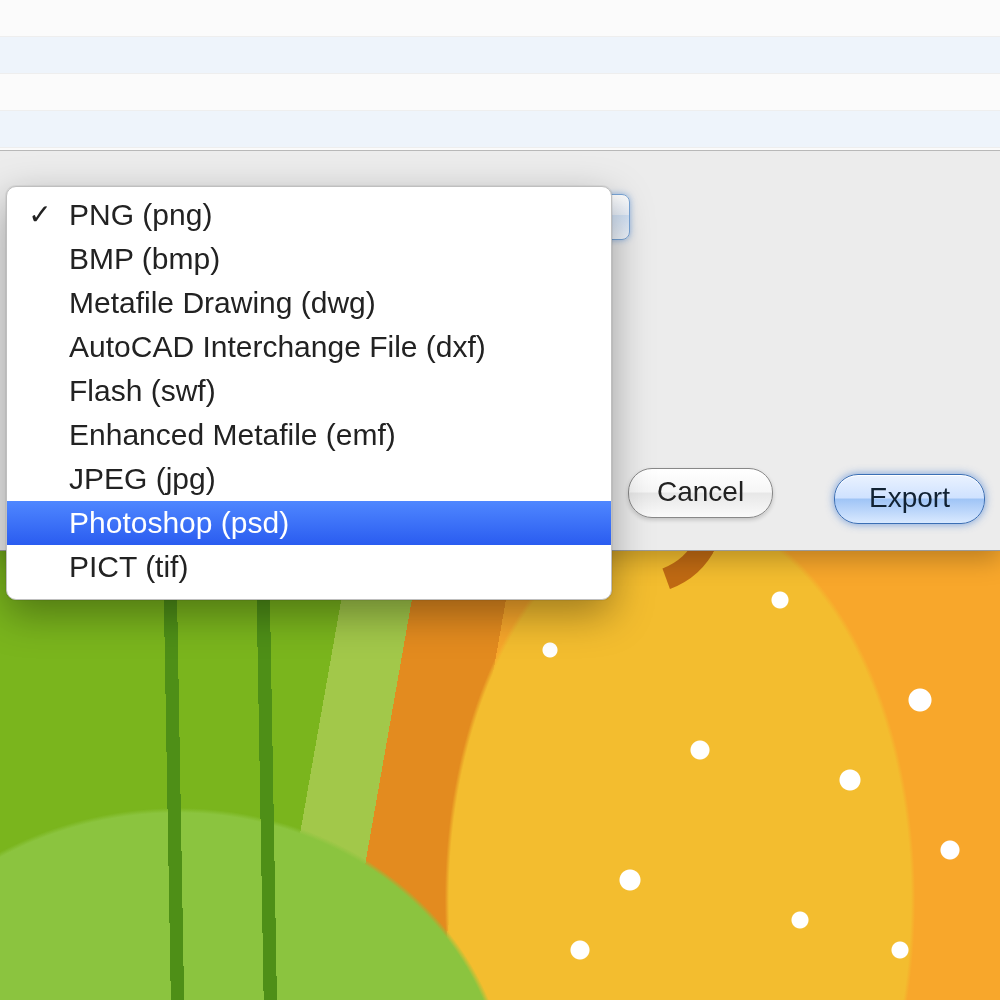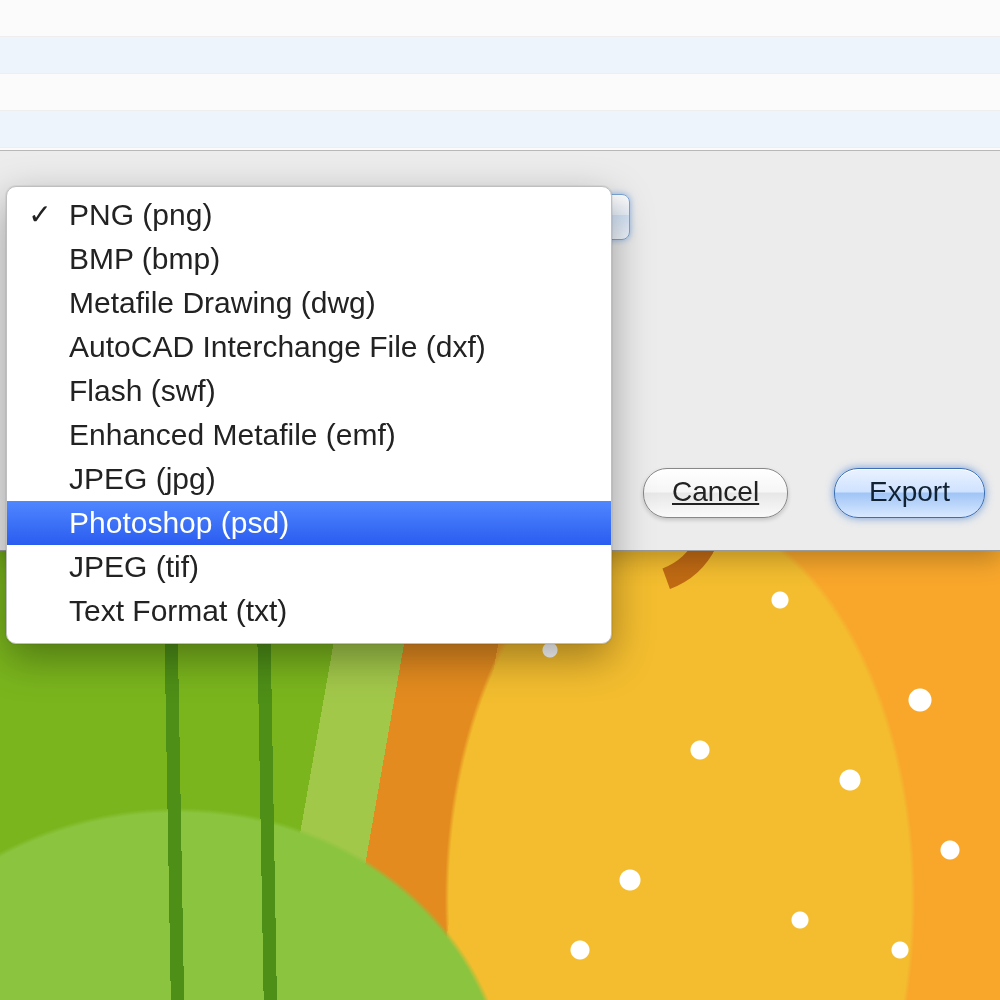--- a/index.html
+++ b/index.html
@@ -102,22 +102,23 @@
     box-shadow: 0 2px 4px rgba(0,0,0,.18), inset 0 1px 0 #fff;
     color: #222;
     cursor: default;
   }
   .btn.primary {
     border-color: #3b6fb5;
     background: linear-gradient(#eaf2ff,#cfe2ff 48%,#9fc4f6 50%,#d9e9ff);
     box-shadow: 0 0 8px rgba(60,120,210,.7), inset 0 1px 0 #fff;
     color: #123;
     font-weight: 500;
+    margin-top: 6px;
   }
-  #cancel-btn { left: 643px; top: 468px; text-decoration: underline; }
+  #cancel-btn { left: 628px; top: 468px; }
   #export-btn { left: 834px; top: 468px; padding: 0 34px; }
 
   
   .dropdown {
     position: absolute;
     left: 6px;
     top: 186px;
     width: 604px;
     background: #fff;
     border: 1px solid #bfbfbf;
@@ -172,15 +173,14 @@
 
 <div class="dropdown">
   <div class="menu-item"><span class="check">✓</span><span>PNG (png)</span></div>
   <div class="menu-item"><span class="check"></span><span>BMP (bmp)</span></div>
   <div class="menu-item"><span class="check"></span><span>Metafile Drawing (dwg)</span></div>
   <div class="menu-item"><span class="check"></span><span>AutoCAD Interchange File (dxf)</span></div>
   <div class="menu-item"><span class="check"></span><span>Flash (swf)</span></div>
   <div class="menu-item"><span class="check"></span><span>Enhanced Metafile (emf)</span></div>
   <div class="menu-item"><span class="check"></span><span>JPEG (jpg)</span></div>
   <div class="menu-item highlight"><span class="check"></span><span>Photoshop (psd)</span></div>
-  <div class="menu-item"><span class="check"></span><span>JPEG (tif)</span></div>
-  <div class="menu-item"><span class="check"></span><span>Text Format (txt)</span></div>
+  <div class="menu-item"><span class="check"></span><span>PICT (tif)</span></div>
 </div>
 
 </body></html>

